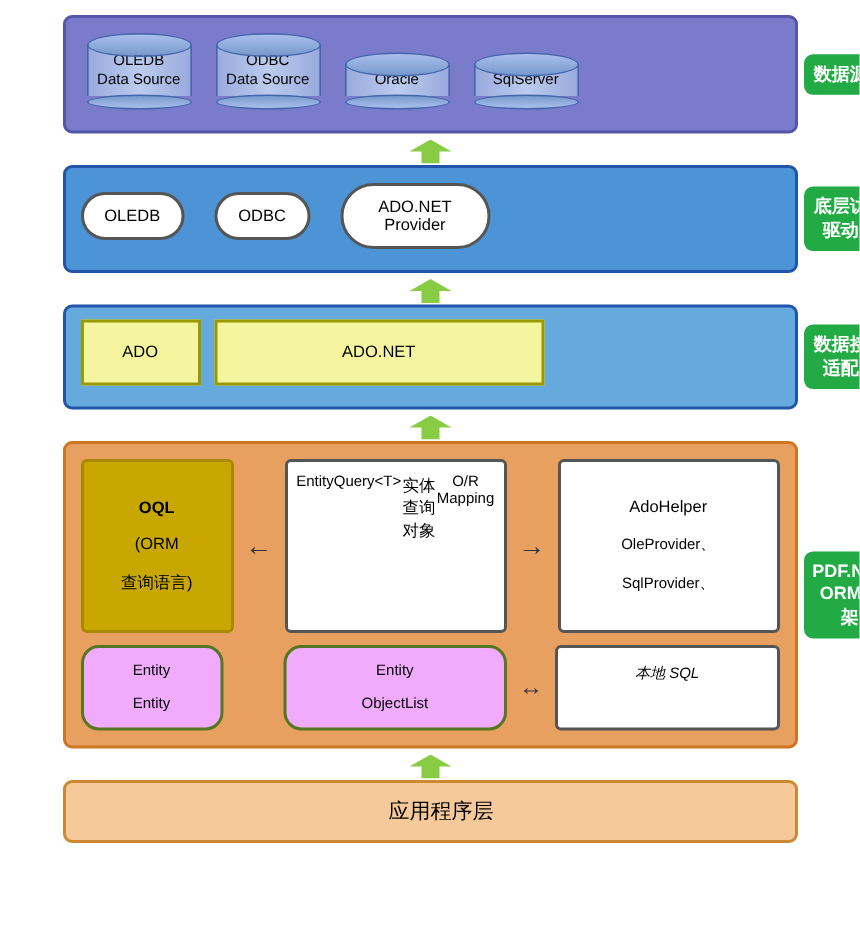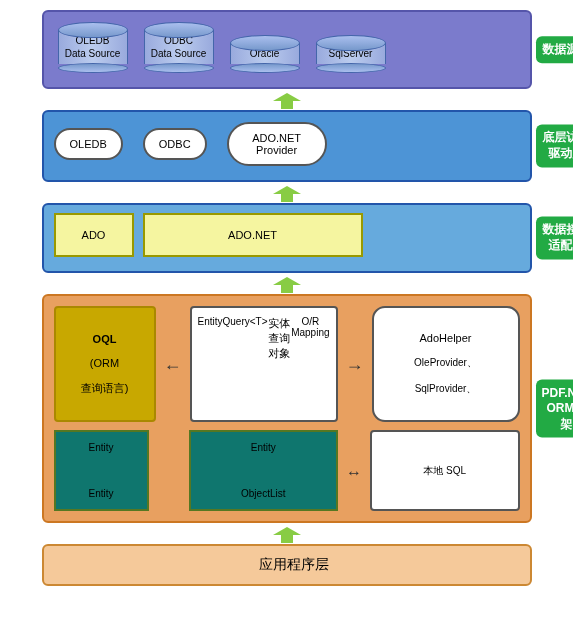--- a/index.html
+++ b/index.html
@@ -141,27 +141,26 @@
     }
 
     
     .interface-items {
       display: flex;
       gap: 9px;
       align-items: center;
     }
 
     .orm-mid-box {
-      background: #0f766e;
+      background: #f0abfc;
       border: 2px solid #557722;
-      border-radius: 0;
+      border-radius: 12px;
       padding: 6px 8px;
       font-size: 10px;
       text-align: center;
-      gap: 12px;
     }
 
     .orm-white-box {
       background: white;
       border: 2px solid #555;
       border-radius: 4px;
       padding: 6px 8px;
       font-size: 10px;
       text-align: center;
     }
@@ -355,21 +354,21 @@
               <br>
             <span>实体查询对象</span>
               <br>
             <span style="font-size:10px;">O/R Mapping</span>
           </div>
 
           <div style="display:flex; align-items:center; font-size:18px; color:#333;">
             <span>→</span>
           </div>
 
-          <div class="rect-box-white" style="flex:1; padding:24px 6px; display:flex; flex-direction:column; justify-content:center;border-radius:13px;">
+          <div class="rect-box-white" style="flex:1; padding:24px 6px; display:flex; flex-direction:column; justify-content:center;">
             <span>AdoHelper</span>
               <br>
             <span style="font-size:10px;">OleProvider、</span>
               <br>
             <span style="font-size:10px;">SqlProvider、</span>
           </div>
         </div>
 
         <div style="display:flex; gap:8px; align-items:stretch;">
 
@@ -384,21 +383,21 @@
           <div class="orm-mid-box" style="flex:1; display:flex; flex-direction:column; align-items:center; justify-content:center; padding:10px 6px;">
             <span>Entity</span>
               <br>
             <span>ObjectList</span>
           </div>
 
           <div style="display:flex; align-items:center; font-size:16px; color:#333;">
             <span>↔</span>
           </div>
 
-          <div class="orm-white-box" style="flex:1; display:flex; align-items:center; justify-content:center; padding:10px 6px;">
+          <div class="orm-white-box" style="flex:1; display:flex; align-items:flex-start; justify-content:center; padding:10px 6px;font-style:italic;">
             <span>本地 SQL</span>
           </div>
         </div>
 
       </div>
     </div>
 
     <div class="green-arrow-between">
       <svg class="gab-icon" viewBox="0 0 28 16">
         <polygon points="14,0 28,8 20,8 20,16 8,16 8,8 0,8" fill="#88cc44"></polygon>

